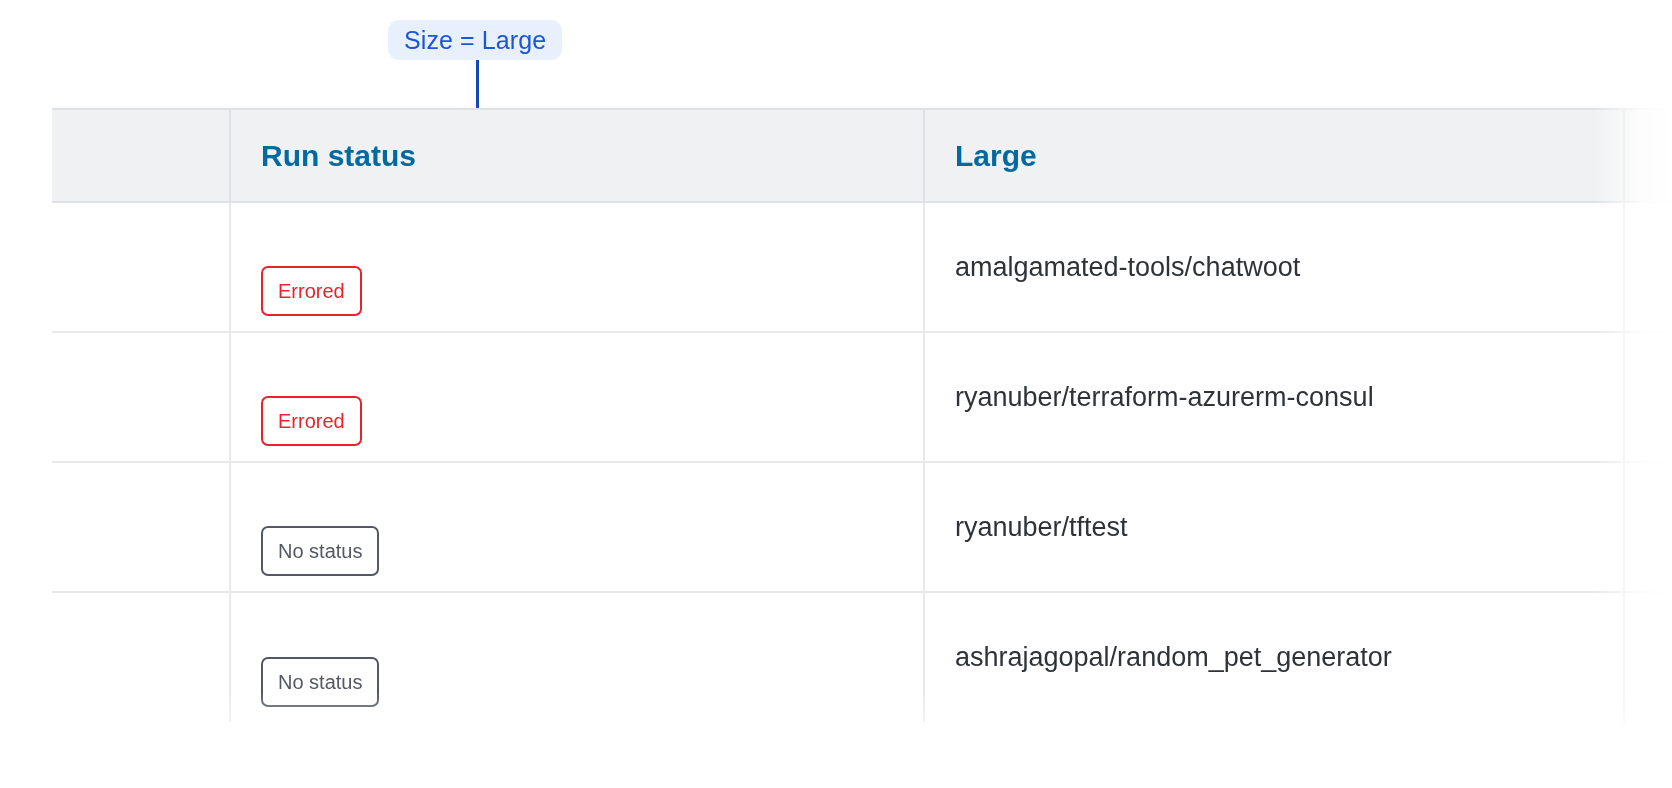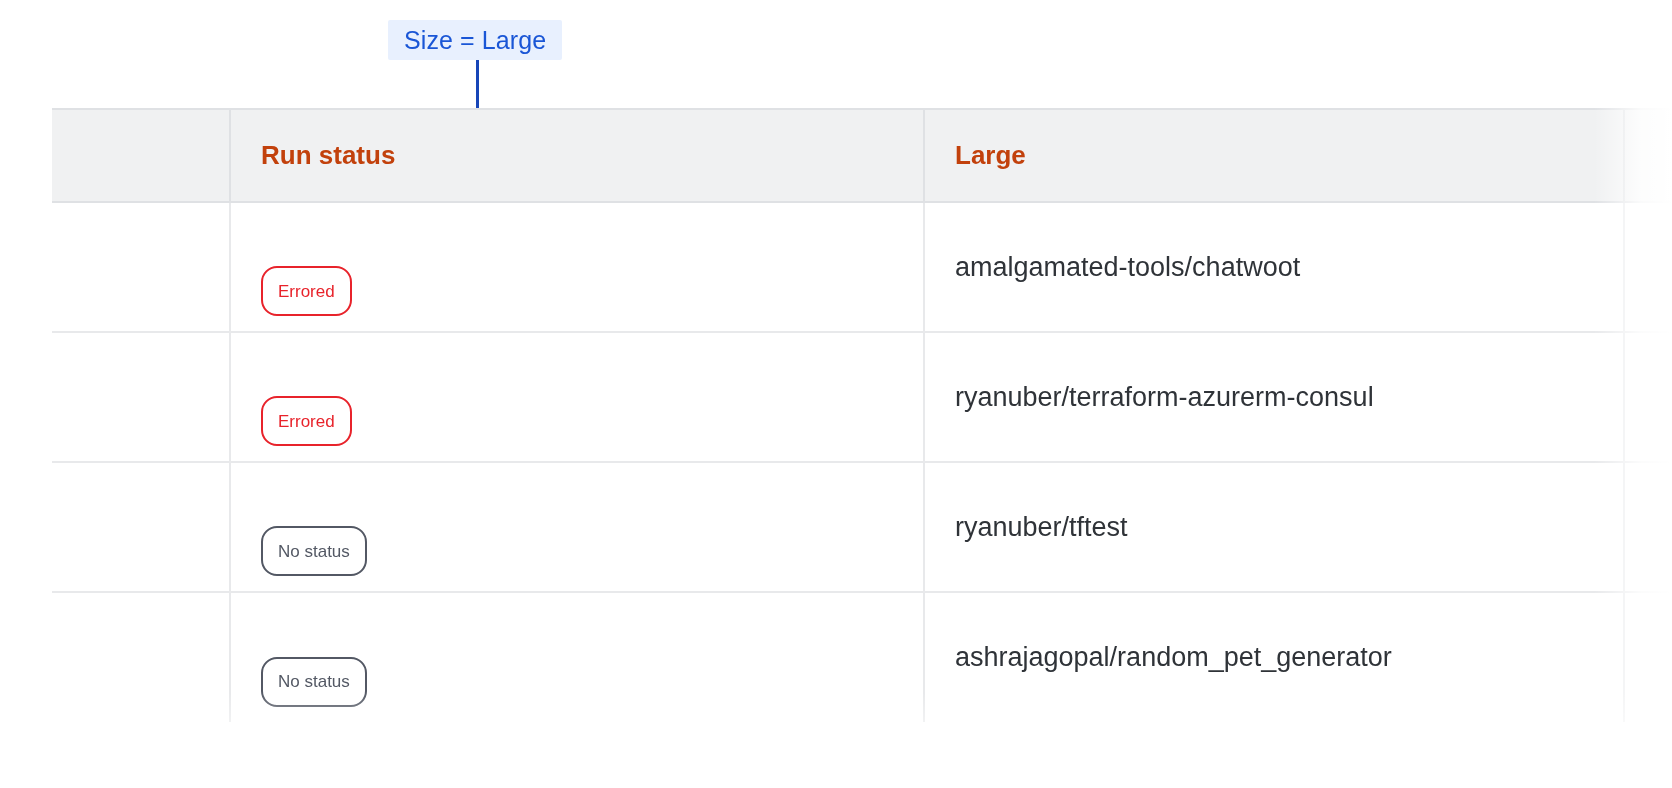--- a/index.html
+++ b/index.html
@@ -28,21 +28,21 @@
     left: 388px;
     top: 20px;
     height: 40px;
     display: flex;
     align-items: center;
     padding: 0 16px;
     background: #e8f0fe;
     color: #1a56d6;
     font-size: 25px;
     letter-spacing: 0.1px;
-    border-radius: 2px;
+    border-radius: 11px;
     white-space: nowrap;
   }
   .callout-line {
     position: absolute;
     left: 476px;
     top: 60px;
     width: 3px;
     height: 212px;
     background: #1746b8;
   }
@@ -75,23 +75,23 @@
   table.data-table col.c-sel   { width: 178px; }
   table.data-table col.c-stat  { width: 694px; }
   table.data-table col.c-repo  { width: 700px; }
   table.data-table col.c-tail  { width: 48px; }
 
   thead th {
     background: #f0f1f2;
     height: 93px;
     padding: 0 18px 0 30px;
     text-align: left;
-    font-size: 26px;
+    font-size: 30px;
     font-weight: bold;
-    color: #c2410c;
+    color: #0369a1;
     border-top: 2px solid #dfe1e4;
     border-bottom: 2px solid #dfe1e4;
     border-right: 2px solid #dfe1e4;
     vertical-align: middle;
     box-sizing: border-box;
   }
   thead th.th-sel { padding-left: 0; border-left: none; }
   thead th.th-tail { border-right: none; }
 
   tbody td {
@@ -108,23 +108,23 @@
   tbody td.td-sel { padding-left: 0; }
   tbody td.td-tail { border-right: none; }
   tbody tr:last-child td { border-bottom: none; }
 
   .pill {
     display: inline-flex;
     align-items: center;
     justify-content: center;
     height: 46px;
     padding: 0 15px;
-    border-radius: 16px;
+    border-radius: 7px;
     border: 2px solid currentColor;
-    font-size: 17px;
+    font-size: 20px;
     line-height: 1;
     white-space: nowrap;
     background: #ffffff;
     margin-top: 48px;
   }
 
   
   .fade-bottom {
     position: absolute;
     left: 0;

